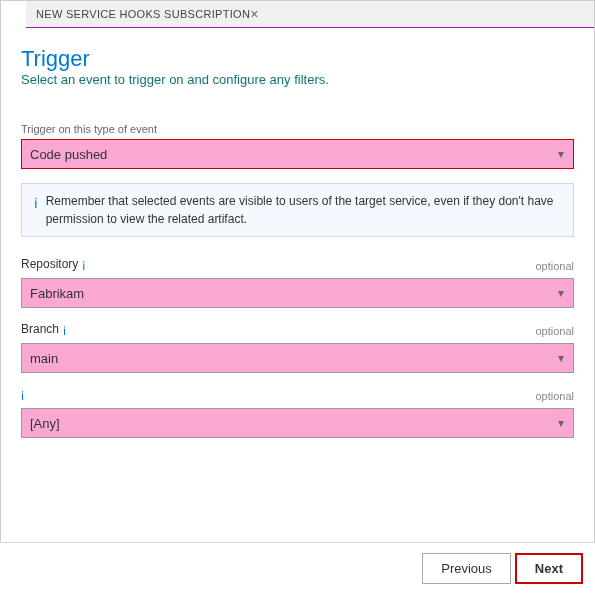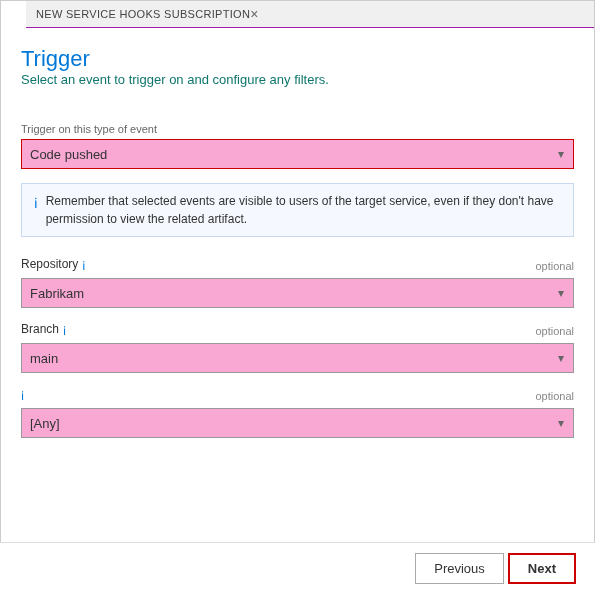--- a/index.html
+++ b/index.html
@@ -148,21 +148,21 @@
       color: #888;
     }
 
     .footer {
       position: absolute;
       bottom: 0;
       left: 0;
       right: 0;
       border-top: 1px solid #ddd;
       background: #fff;
-      padding: 10px 19px;
+      padding: 10px 12px;
       display: flex;
       justify-content: flex-end;
       gap: 4px;
     }
 
     .btn {
       padding: 6px 18px;
       font-size: 13px;
       cursor: pointer;
       border: 1px solid #aaa;

